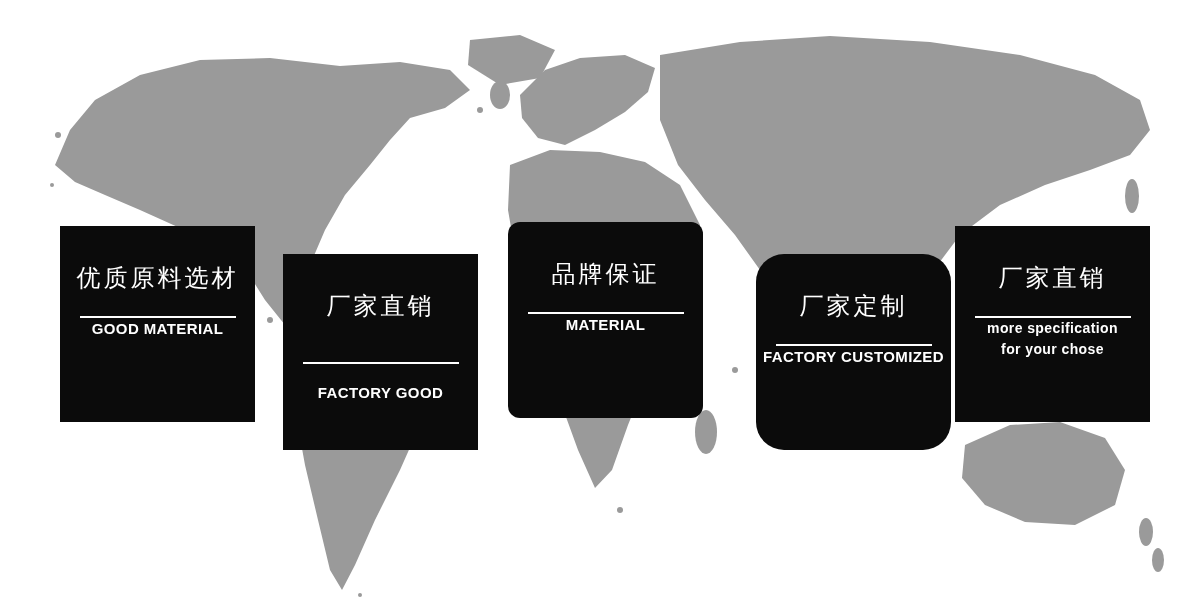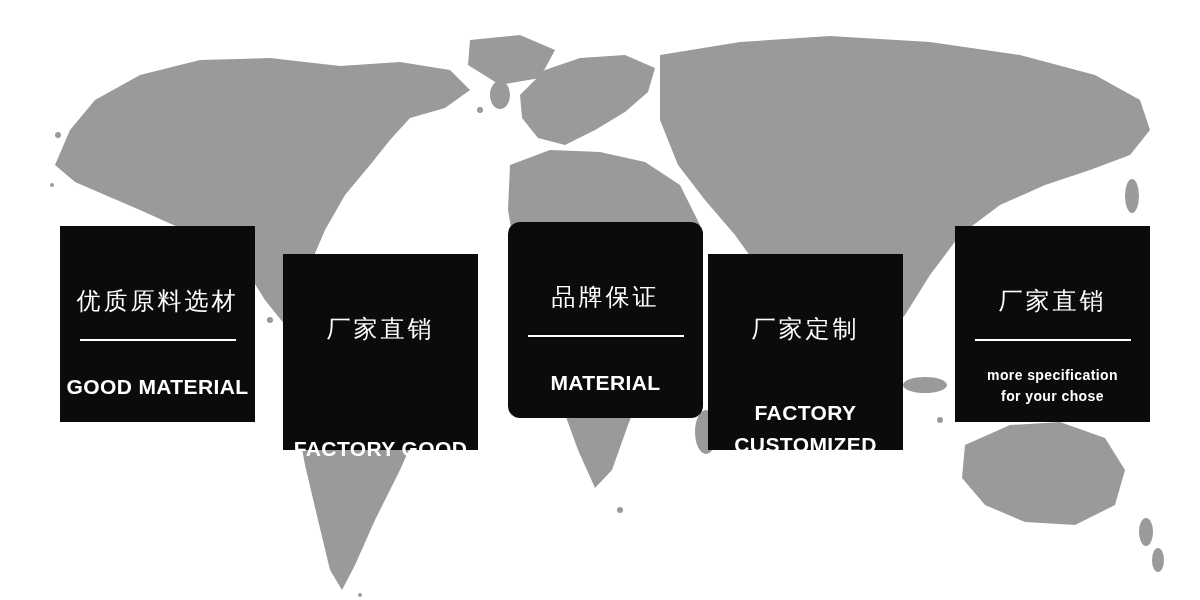--- a/index.html
+++ b/index.html
@@ -12,48 +12,47 @@
   }
   svg.world-map { position:absolute; left:0; top:0; }
 
   .card {
     position:absolute;
     width:195px; height:196px;
     background:#0b0b0b;
     color:#ffffff;
     display:flex; flex-direction:column; align-items:center;
     text-align:center;
-    padding-top:59px;
+    padding-top:36px;
     box-sizing:border-box;
   }
   .card-title {
     font-size:24px;
     letter-spacing:3px;
     white-space:nowrap;
     font-weight:400;
   }
   .card-divider {
     width:156px; height:2px;
     background:#ffffff;
     margin-top:22px;
   }
   .card-subtitle {
-    margin-top:30px;
-    font-size:21px;
+    font-size:15px;
     font-weight:bold;
     letter-spacing:0.4px;
     line-height:1.5;
     white-space:pre-line;
   }
   .c1 { left:60px;  top:226px; }
   .c2 { left:283px; top:254px;gap:18px; }
   .c3 { left:508px; top:222px;border-radius:12px; }
-  .c4 { left:708px; top:254px; }
+  .c4 { left:756px; top:254px;border-radius:28px; }
   .c5 { left:955px; top:226px; }
-  .c5 .card-subtitle { font-size:14px; margin-top:24px; }
+  .c5 .card-subtitle { font-size:14px; }
 </style>
 </head>
 <body>
 
 <div class="stage">
 
   <svg class="world-map" width="1200" height="600" viewBox="0 0 1200 600" aria-hidden="true">
     <g fill="#9a9a9a" stroke="none">
 
       <path d="M55,165 L70,130 L95,100 L140,75 L200,60 L270,58 L340,66 L400,62 L450,70 L470,90

